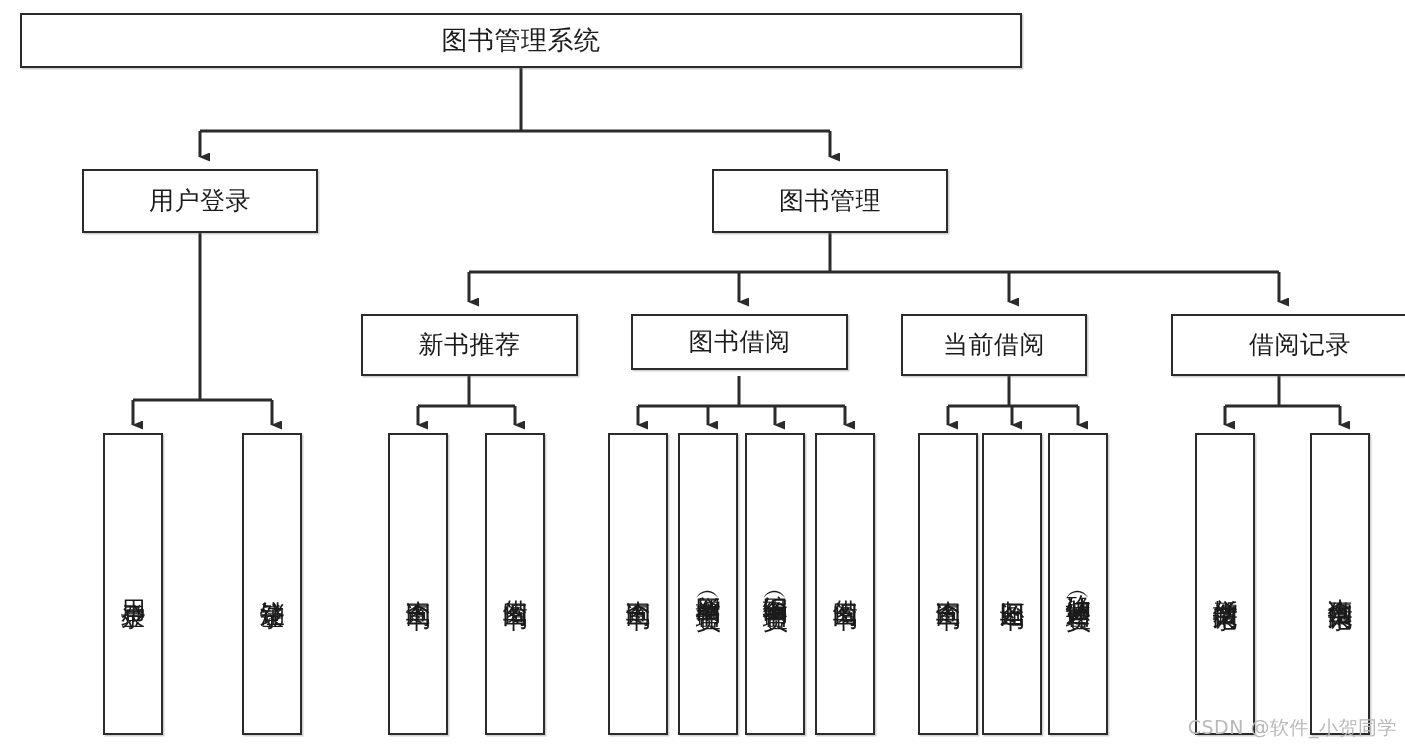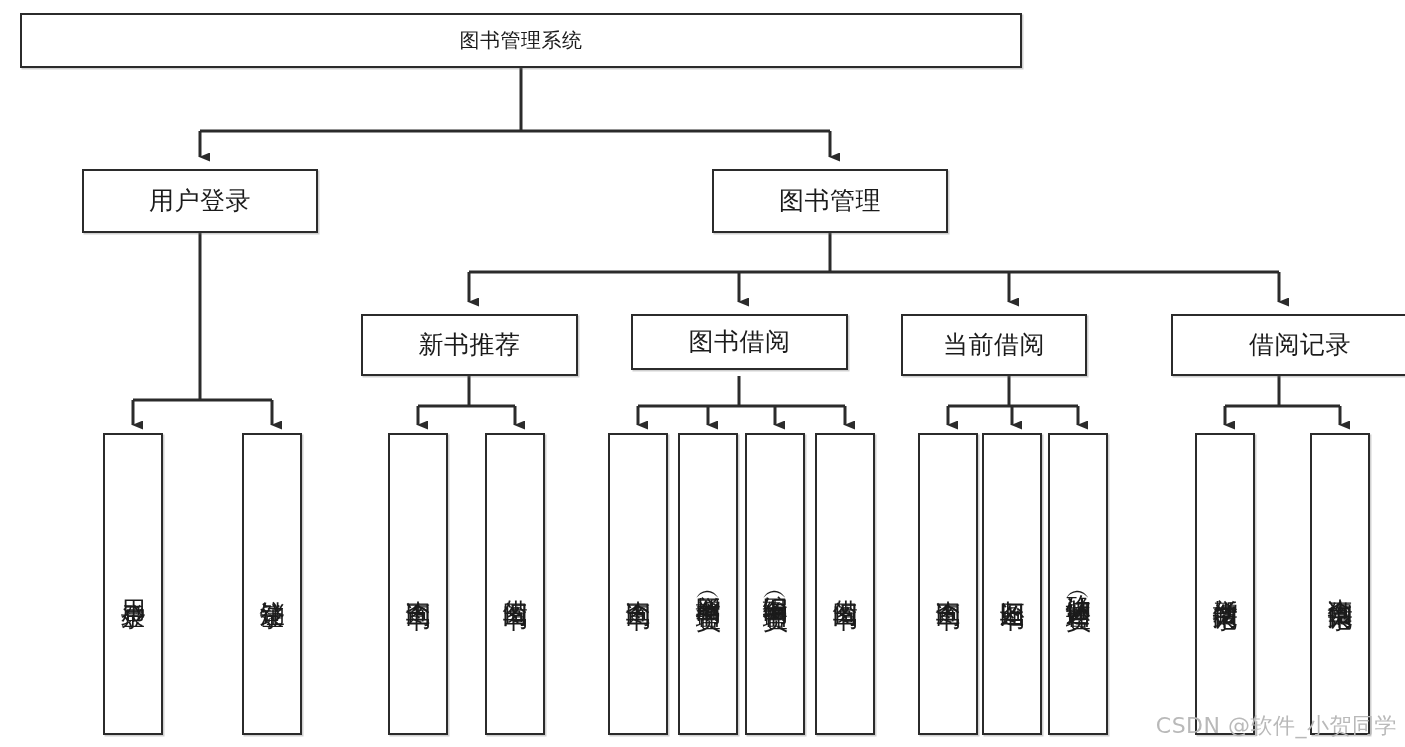--- a/index.html
+++ b/index.html
@@ -39,40 +39,40 @@
   .node .label {
     display: block;
     text-align: center;
     line-height: 1.15;
     letter-spacing: 0.5px;
   }
   .node.horiz .label {
     font-size: 25px;
   }
   .node.root .label {
-    font-size: 20px;
+    font-size: 26px;
     text-align: center;
   }
   .node.vert {
     align-items: center;
     justify-content: center;
   }
   .node.vert .label {
     writing-mode: vertical-rl;
     text-orientation: upright;
     font-size: 25px;
     line-height: 1.18;
     letter-spacing: 2px;
     white-space: nowrap;
   }
   .watermark {
     position: absolute;
     right: 8px;
     bottom: 6px;
-    font-size: 22px;
+    font-size: 19px;
     color: #b9b9b9;
     letter-spacing: 0.5px;
     white-space: nowrap;
     user-select: none;
   }
 </style>
 </head>
 <body>
 
 <div id="canvas">

